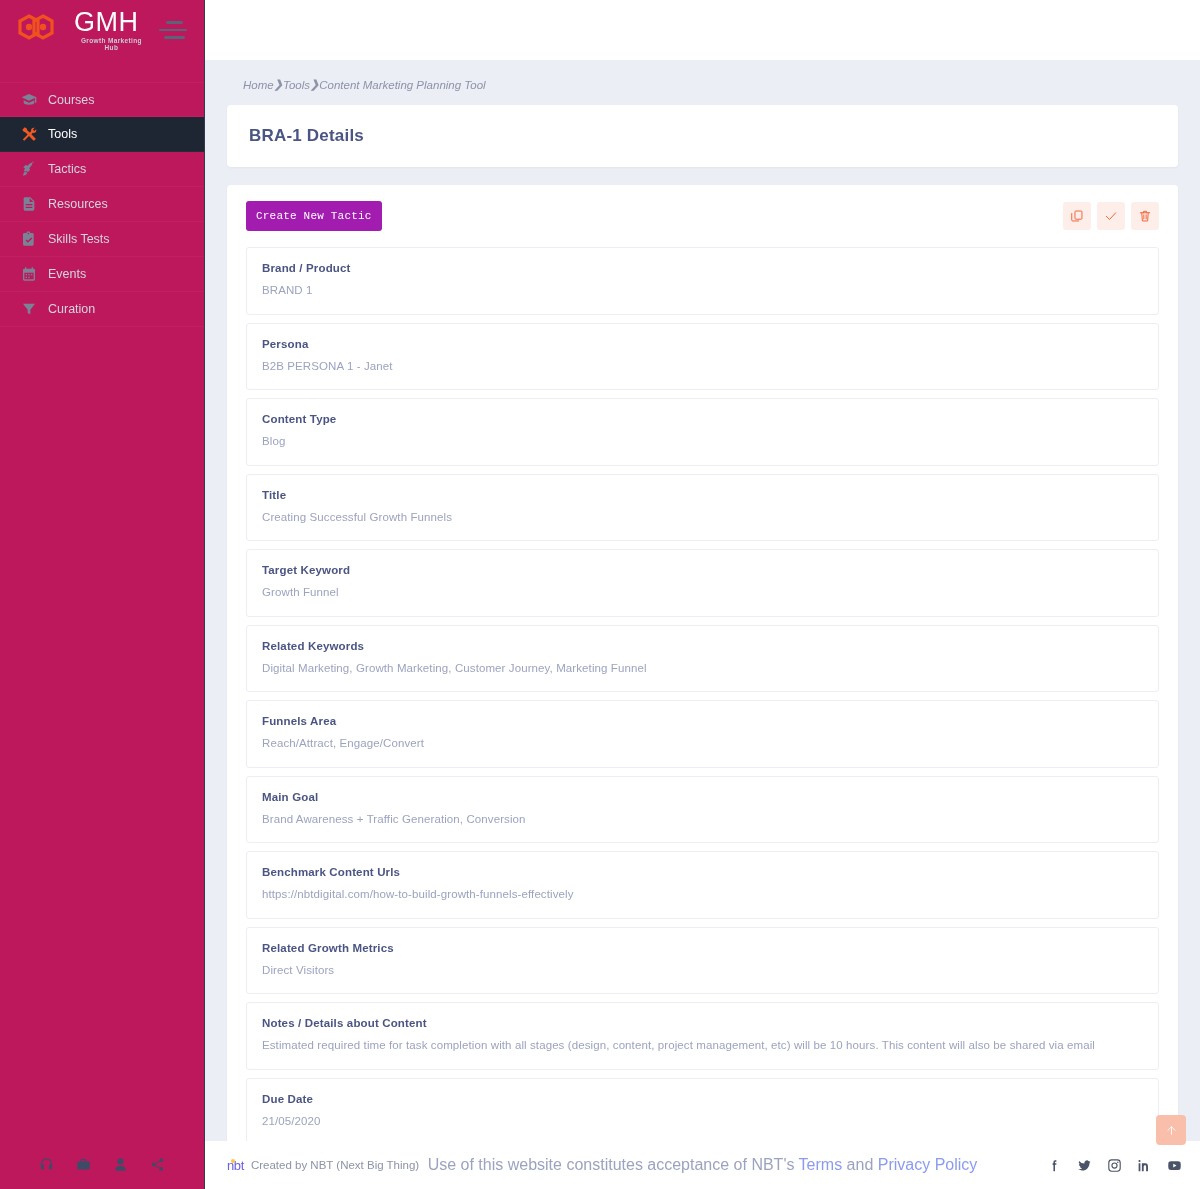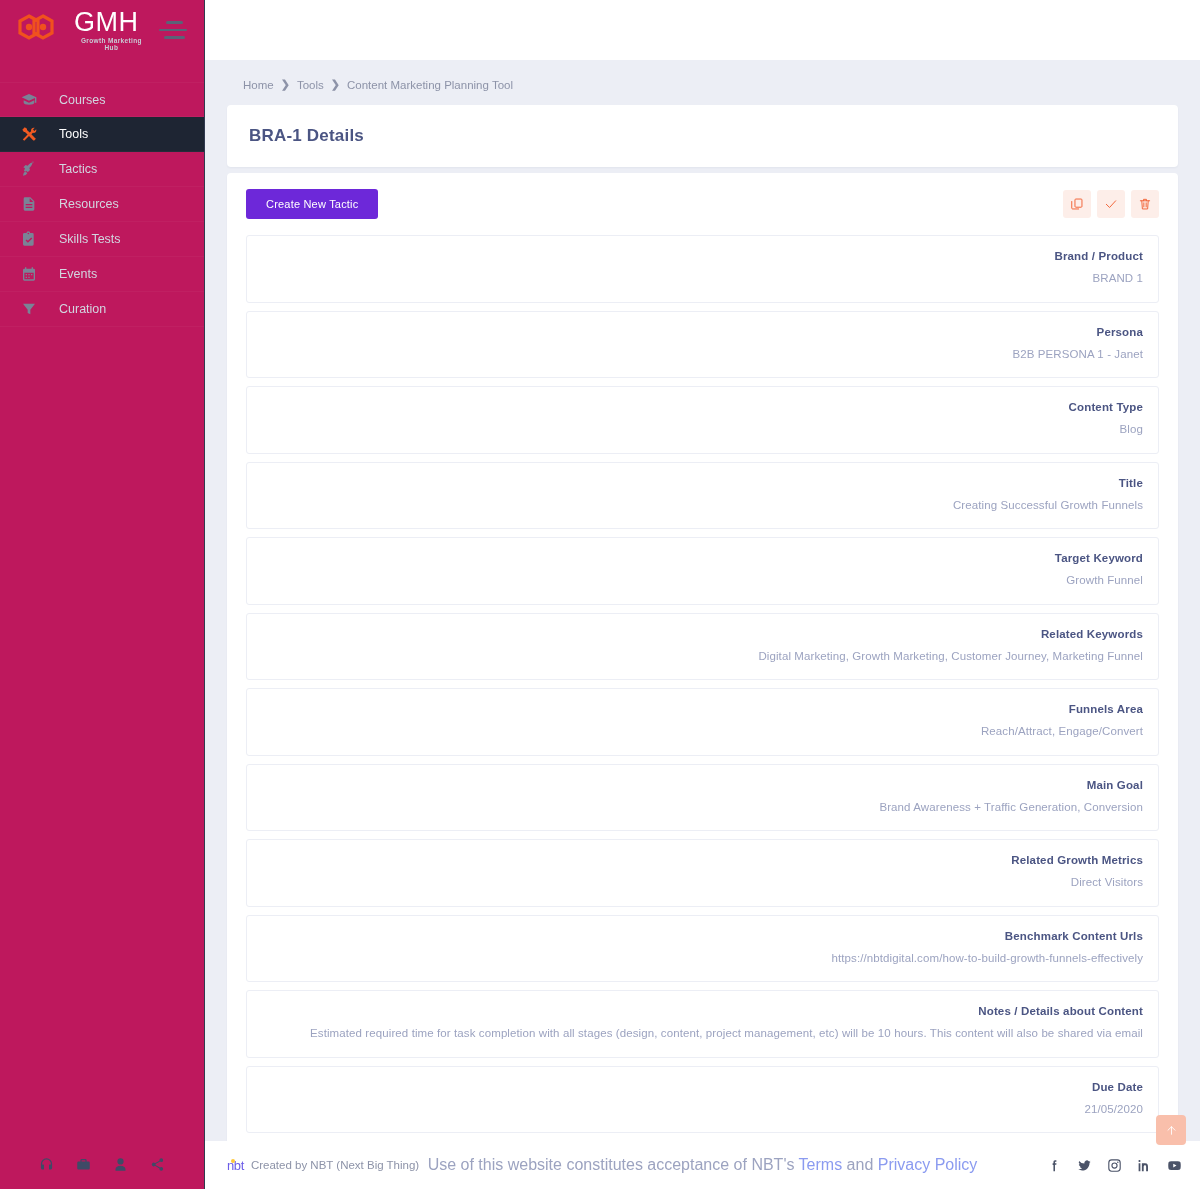--- a/index.html
+++ b/index.html
@@ -38,21 +38,21 @@
     display: flex; flex-direction: column; justify-content: center; gap: 5px;
     cursor: pointer;
   }
   .hamburger i { display: block; height: 2.5px; background: #5a6378; border-radius: 2px; }
   .hamburger i:nth-child(1) { width: 17px; margin-left: 7px; }
   .hamburger i:nth-child(2) { width: 28px; }
   .hamburger i:nth-child(3) { width: 21px; margin-left: 5px; }
 
   .sb-nav { margin-top: 22px; }
   .sb-item {
-    display: flex; align-items: center; gap: 21px;
+    display: flex; align-items: center; gap: 10px;
     height: 35px; padding: 0 18px 0 20px;
     color: #d2d6e0; font-size: 12.5px; cursor: pointer;
     border-top: 1px solid rgba(255,255,255,.035);
     border-bottom: 1px solid rgba(255,255,255,.035);
   }
   .sb-item + .sb-item { border-top: none; }
   .sb-item.active { background: #1e2533; color: #ffffff; }
   .sb-ico { width: 18px; height: 18px; flex: 0 0 18px; display: flex; align-items: center; justify-content: center; }
   .sb-ico svg { width: 16px; height: 16px; fill: #7a8396; }
   .sb-item.active .sb-ico svg { fill: #f05a22; }
@@ -64,53 +64,53 @@
   }
   .sb-social svg { width: 15px; height: 15px; fill: #3f4a66; cursor: pointer; }
 
   
   .main { flex: 1; min-width: 0; display: flex; flex-direction: column; background: #eceef5; }
   .topbar { height: 60px; background: #ffffff; flex: 0 0 60px; }
 
   .content { flex: 1; padding: 0 22px; overflow: hidden; }
   .breadcrumb {
     font-size: 11.5px; color: #8d93a8; padding: 18px 0 14px 16px;
-    display: flex; align-items: center; gap: 7px;
+    display: flex; align-items: center;  font-style: italic;
   }
   .breadcrumb a { color: #8d93a8; text-decoration: none; cursor: pointer; }
   .bc-sep { color: #8d93a8; font-size: 11px; font-weight: 700; }
 
   .card {
     background: #ffffff; border-radius: 4px;
     box-shadow: 0 1px 2px rgba(40,50,90,.05);
   }
-  .page-title-card { padding: 21px 22px; margin-bottom: 6px; }
+  .page-title-card { padding: 21px 22px; margin-bottom: 18px; }
   .page-title { font-size: 17px; font-weight: 700; color: #4b5583; letter-spacing: .2px; }
 
   .panel { padding: 16px 19px 19px 19px; }
   .panel-actions {
     display: flex; align-items: center; justify-content: space-between;
     padding-bottom: 16px;
   }
   .btn-primary {
-    background: #6d28d9; color: #ffffff; border: none; border-radius: 3px;
-    font-size: 11px; padding: 9px 20px; cursor: pointer;
-    font-family: Liberation Sans, sans-serif; letter-spacing: .2px;
+    background: #a21caf; color: #ffffff; border: none; border-radius: 3px;
+    font-size: 11px; padding: 9px 10px; cursor: pointer;
+    font-family: Liberation Mono, monospace; letter-spacing: .2px;
   }
   .icon-btns { display: flex; gap: 6px; }
   .icon-btn {
     width: 28px; height: 28px; border-radius: 3px; background: #fdeee9;
     border: none; cursor: pointer;
     display: flex; align-items: center; justify-content: center;
   }
   .icon-btn svg { width: 14px; height: 14px; fill: none; stroke: #f2653a; stroke-width: 1.7; }
 
   .field {
     border: 1px solid #eceef5; border-radius: 3px;
-    padding: 14px 15px 15px 15px; margin-bottom: 8px; background: #ffffff; text-align: right;
+    padding: 14px 15px 15px 15px; margin-bottom: 8px; background: #ffffff;
   }
   .field-label {
     font-size: 11.5px; font-weight: 700; color: #4b5583;
     letter-spacing: .15px; margin-bottom: 9px;
   }
   .field-value { font-size: 11.5px; color: #9ca3c0; letter-spacing: .1px; line-height: 1.35; }
 
   
   .footer {
     height: 48px; flex: 0 0 48px; background: #ffffff;
@@ -328,27 +328,27 @@
           <div class="field-label">Funnels Area</div>
           <div class="field-value">Reach/Attract, Engage/Convert</div>
         </div>
 
         <div class="field">
           <div class="field-label">Main Goal</div>
           <div class="field-value">Brand Awareness + Traffic Generation, Conversion</div>
         </div>
 
         <div class="field">
+          <div class="field-label">Benchmark Content Urls</div>
+          <div class="field-value">https://nbtdigital.com/how-to-build-growth-funnels-effectively</div>
+        </div>
+
+        <div class="field">
           <div class="field-label">Related Growth Metrics</div>
           <div class="field-value">Direct Visitors</div>
-        </div>
-
-        <div class="field">
-          <div class="field-label">Benchmark Content Urls</div>
-          <div class="field-value">https://nbtdigital.com/how-to-build-growth-funnels-effectively</div>
         </div>
 
         <div class="field">
           <div class="field-label">Notes / Details about Content</div>
           <div class="field-value">Estimated required time for task completion with all stages (design, content, project management, etc) will be 10 hours. This content will also be shared via email</div>
         </div>
 
         <div class="field" style="margin-bottom:0">
           <div class="field-label">Due Date</div>
           <div class="field-value">21/05/2020</div>

